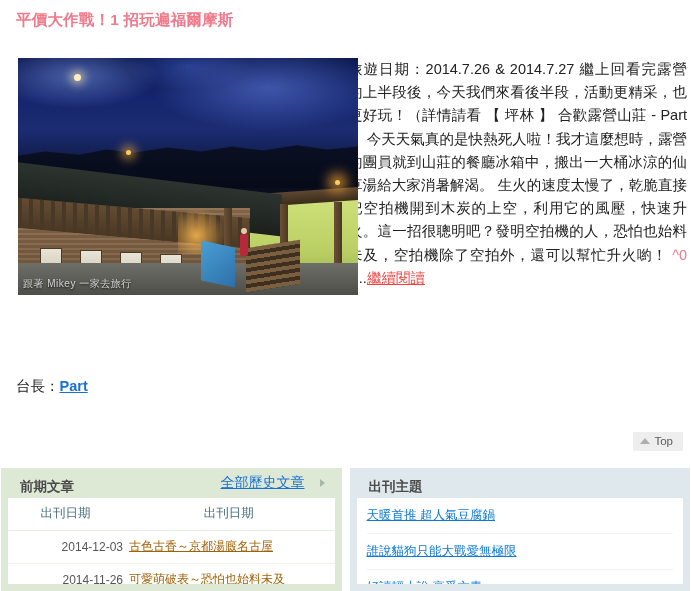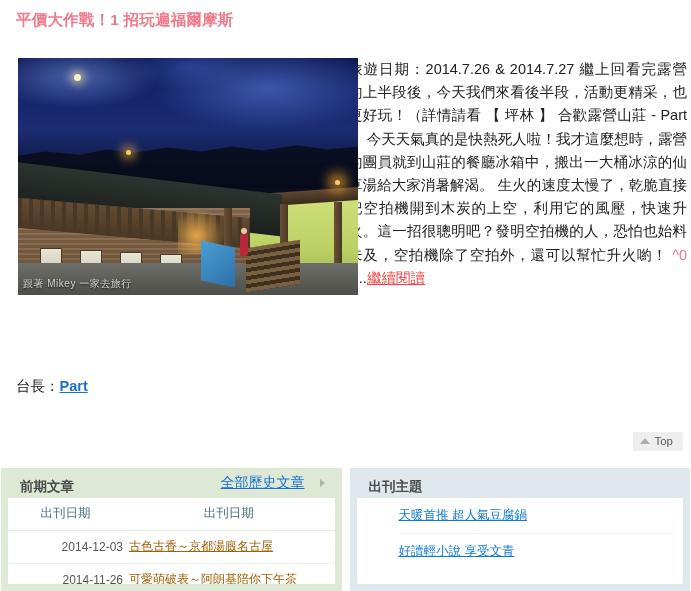--- a/index.html
+++ b/index.html
@@ -224,21 +224,20 @@
     text-align: right;
   }
   table.arch td.c-title { text-align: left; padding-left: 6px; }
   table.arch td.c-title a { color: #a16207; text-decoration: underline; }
 
   ul.rec { list-style: none; margin: 0; padding: 0 10px; }
   ul.rec li {
     font-size: 12.5px;
     padding: 9px 0 9px 0;
     border-bottom: 1px solid #eef2f4;
-    margin-left: 32px;
   }
   ul.rec li:last-child { border-bottom: none; }
   ul.rec li a { color: #0f7ad6; text-decoration: underline; }
   .clearfix::after { content: ""; display: block; clear: both; }
 </style>
 </head>
 <body>
 
 <div class="page">
 
@@ -309,36 +308,37 @@
                 <th class="c-subj">出刊日期</th>
               </tr>
             </thead>
             <tbody>
               <tr>
                 <td class="c-date">2014-12-03</td>
                 <td class="c-title"><a href="#">古色古香～京都湯廄名古屋</a></td>
               </tr>
               <tr>
                 <td class="c-date">2014-11-26</td>
-                <td class="c-title"><a href="#">可愛萌破表～阿朗基陪你下午茶</a></td>
+                <td class="c-title"><a href="#">可愛萌破表～恐怕也始料未及</a></td>
               </tr>
             </tbody>
           </table>
         </div>
       </div>
     </div>
 
     <div class="panel panel-right">
       <div class="panel-shell-right">
         <div class="panel-head">
           <span class="panel-head-left">出刊主題</span>
         </div>
         <div class="panel-inner">
           <ul class="rec">
             <li><a href="#">天暖首推 超人氣豆腐鍋</a></li>
+            <li><a href="#">誰說貓狗只能大戰愛無極限</a></li>
             <li><a href="#">好讀輕小說 享受文青</a></li>
           </ul>
         </div>
       </div>
     </div>
 
   </div>
 </div>
 
 </body></html>

